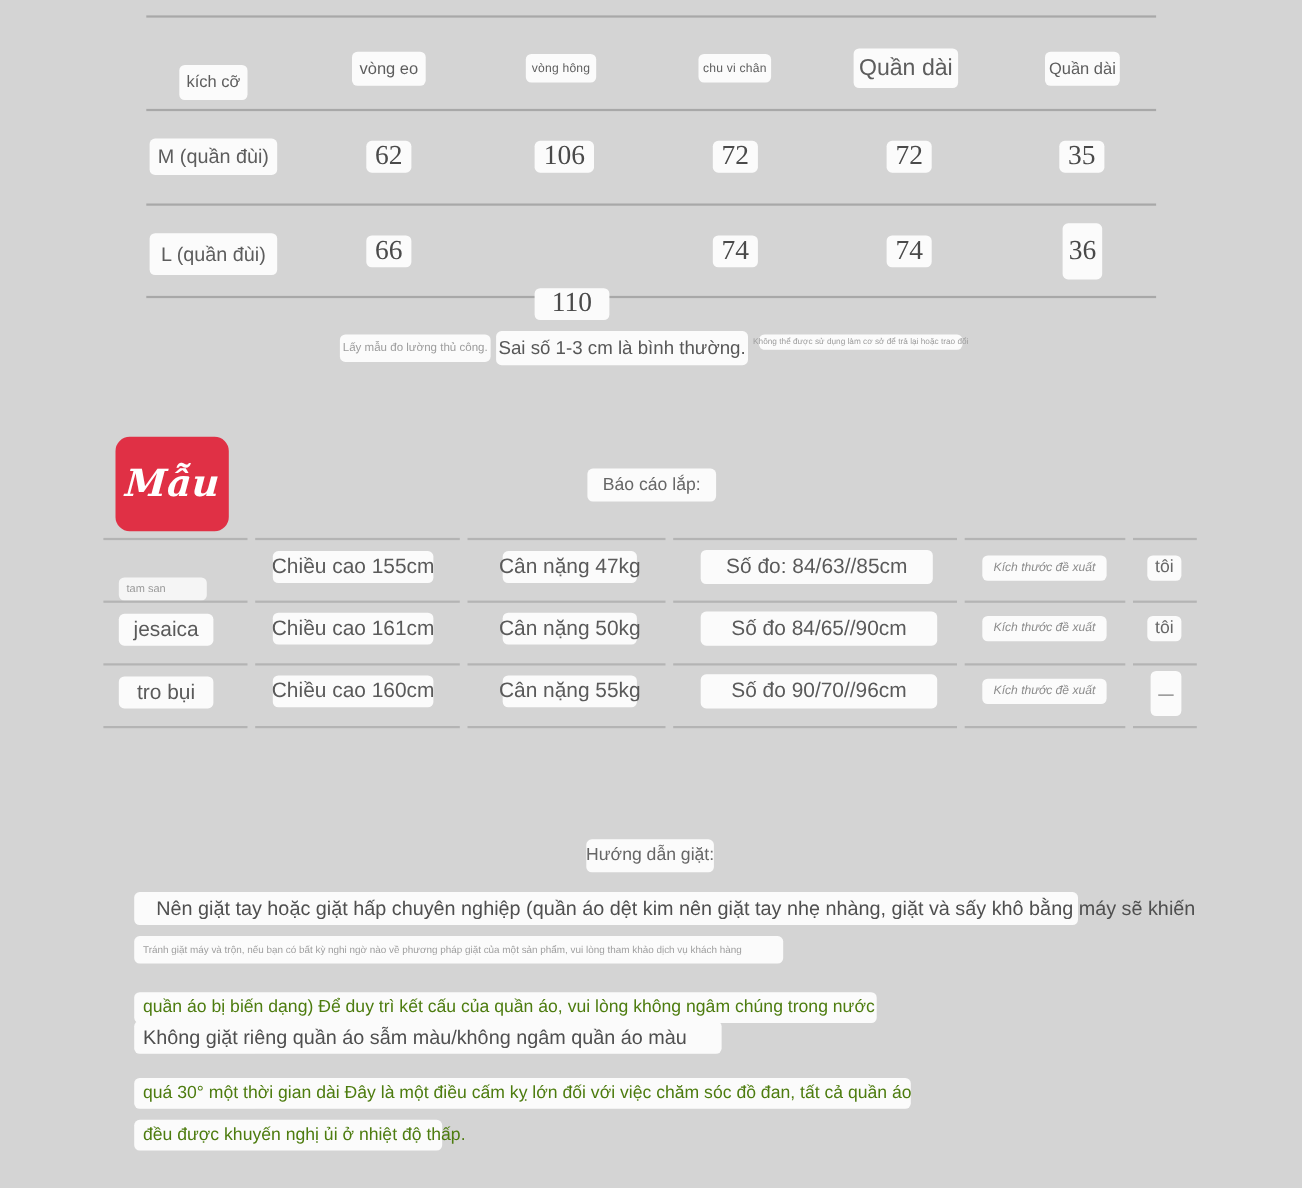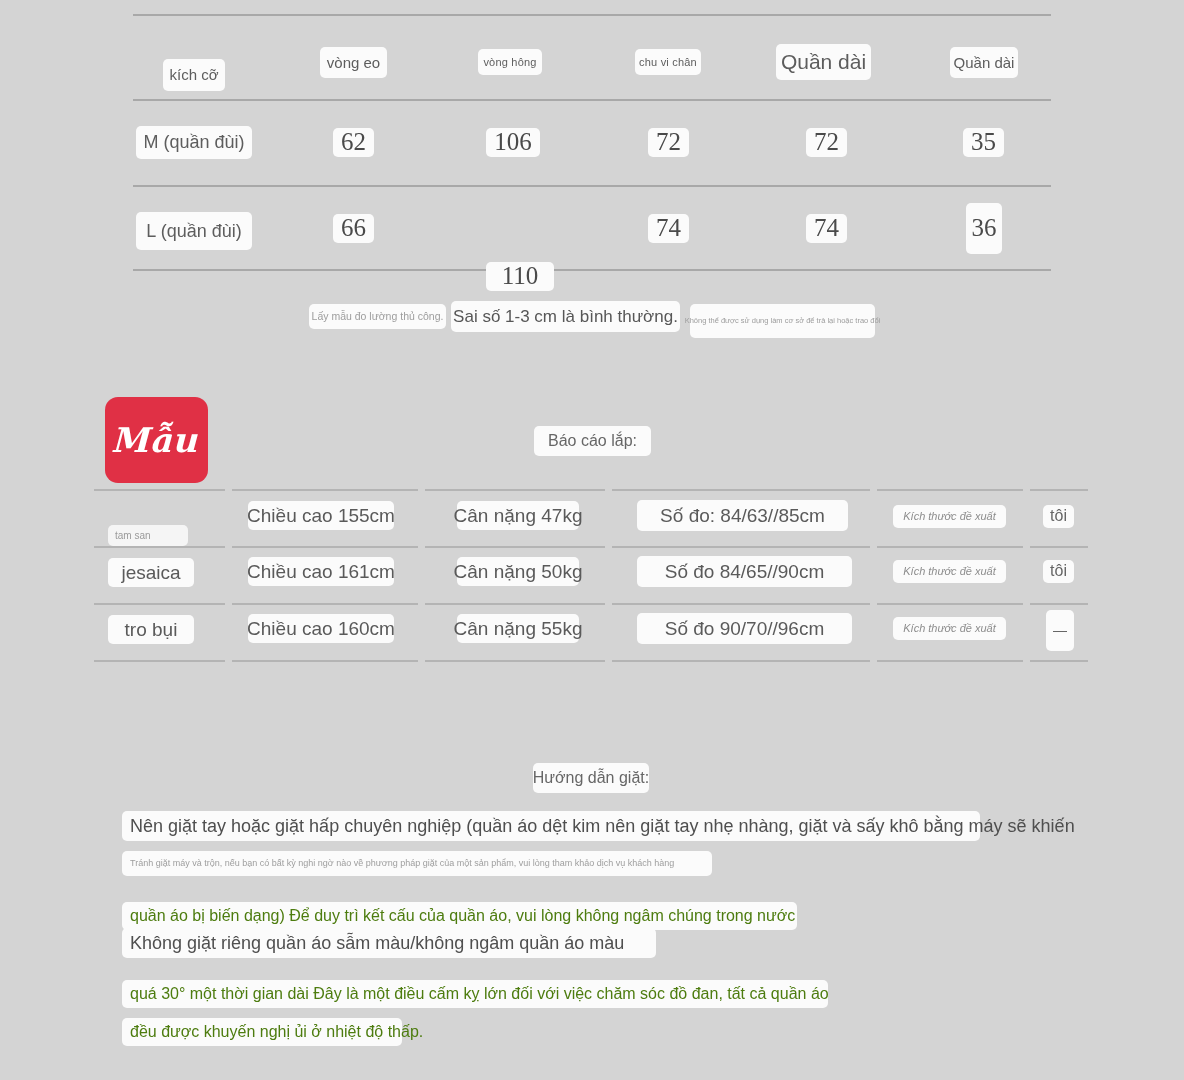--- a/index.html
+++ b/index.html
@@ -113,21 +113,21 @@
     <div class="chip size-num" style="left:333px; top:214px; width:41px;  height:29px;">66</div>
     <div class="chip size-num" style="left:486px; top:214px; width:68px;  height:29px;margin-top:48px;">110</div>
     <div class="chip size-num" style="left:648px; top:214px; width:41px;  height:29px;">74</div>
     <div class="chip size-num" style="left:806px; top:214px; width:41px;  height:29px;">74</div>
     <div class="chip size-num" style="left:966px; top:203px; width:36px;  height:51px;">36</div>
   </div>
 
   <div>
     <div class="chip note-sm" style="left:309px; top:304px; width:137px; height:25px;">Lấy mẫu đo lường thủ công.</div>
     <div class="chip note-lg" style="left:451px; top:301px; width:229px; height:31px;">Sai số 1-3 cm là bình thường.</div>
-    <div class="chip note-sm" style="left:690px; top:304px; width:185px; height:34px; font-size:7.5px;">Không thể được sử dụng làm cơ sở để trả lại hoặc trao đổi</div>
+    <div class="chip note-sm" style="left:690px; top:304px; width:185px; height:14px; font-size:7.5px;">Không thể được sử dụng làm cơ sở để trả lại hoặc trao đổi</div>
   </div>
 
   <div class="logo">
     <span>Mẫu</span>
   </div>
 
   <div class="chip m-md" style="left:534px; top:426px; width:117px; height:30px;">Báo cáo lắp:</div>
 
   <div>
 
@@ -177,21 +177,21 @@
     <div class="cell-rule" style="left:232px; top:660px; width:186px;"></div>
     <div class="cell-rule" style="left:425px; top:660px; width:180px;"></div>
     <div class="cell-rule" style="left:612px; top:660px; width:258px;"></div>
     <div class="cell-rule" style="left:877px; top:660px; width:146px;"></div>
     <div class="cell-rule" style="left:1030px;top:660px; width:58px;"></div>
   </div>
 
   <div class="chip m-md" style="left:533px; top:747px; width:116px; height:30px;margin-top:16px;">Hướng dẫn giặt:</div>
 
   <div>
-    <div class="chip wash-lg" style="left:122px; top:811px; width:858px; height:30px; justify-content:flex-start; padding-left:8px;">Nên giặt tay hoặc giặt hấp chuyên nghiệp (quần áo dệt kim nên giặt tay nhẹ nhàng, giặt và sấy khô bằng máy sẽ khiến</div>
+    <div class="chip wash-lg" style="left:122px; top:811px; width:858px; height:30px; justify-content:flex-start; padding-left:20px;">Nên giặt tay hoặc giặt hấp chuyên nghiệp (quần áo dệt kim nên giặt tay nhẹ nhàng, giặt và sấy khô bằng máy sẽ khiến</div>
     <div class="chip wash-xs" style="left:122px; top:851px; width:590px; height:25px; justify-content:flex-start; padding-left:8px;">Tránh giặt máy và trộn, nếu bạn có bất kỳ nghi ngờ nào về phương pháp giặt của một sản phẩm, vui lòng tham khảo dịch vụ khách hàng</div>
     <div class="chip wash-md" style="left:122px; top:890px; width:675px; height:28px; justify-content:flex-start; padding-left:8px;">quần áo bị biến dạng) Để duy trì kết cấu của quần áo, vui lòng không ngâm chúng trong nước</div>
     <div class="chip wash-lg" style="left:122px; top:928px; width:534px; height:30px; justify-content:flex-start; padding-left:8px;">Không giặt riêng quần áo sẫm màu/không ngâm quần áo màu</div>
     <div class="chip wash-md" style="left:122px; top:968px; width:706px; height:28px; justify-content:flex-start; padding-left:8px;">quá 30° một thời gian dài Đây là một điều cấm kỵ lớn đối với việc chăm sóc đồ đan, tất cả quần áo</div>
     <div class="chip wash-md" style="left:122px; top:1006px; width:280px; height:28px; justify-content:flex-start; padding-left:8px;">đều được khuyến nghị ủi ở nhiệt độ thấp.</div>
   </div>
 
 </div>
 
 </body></html>

